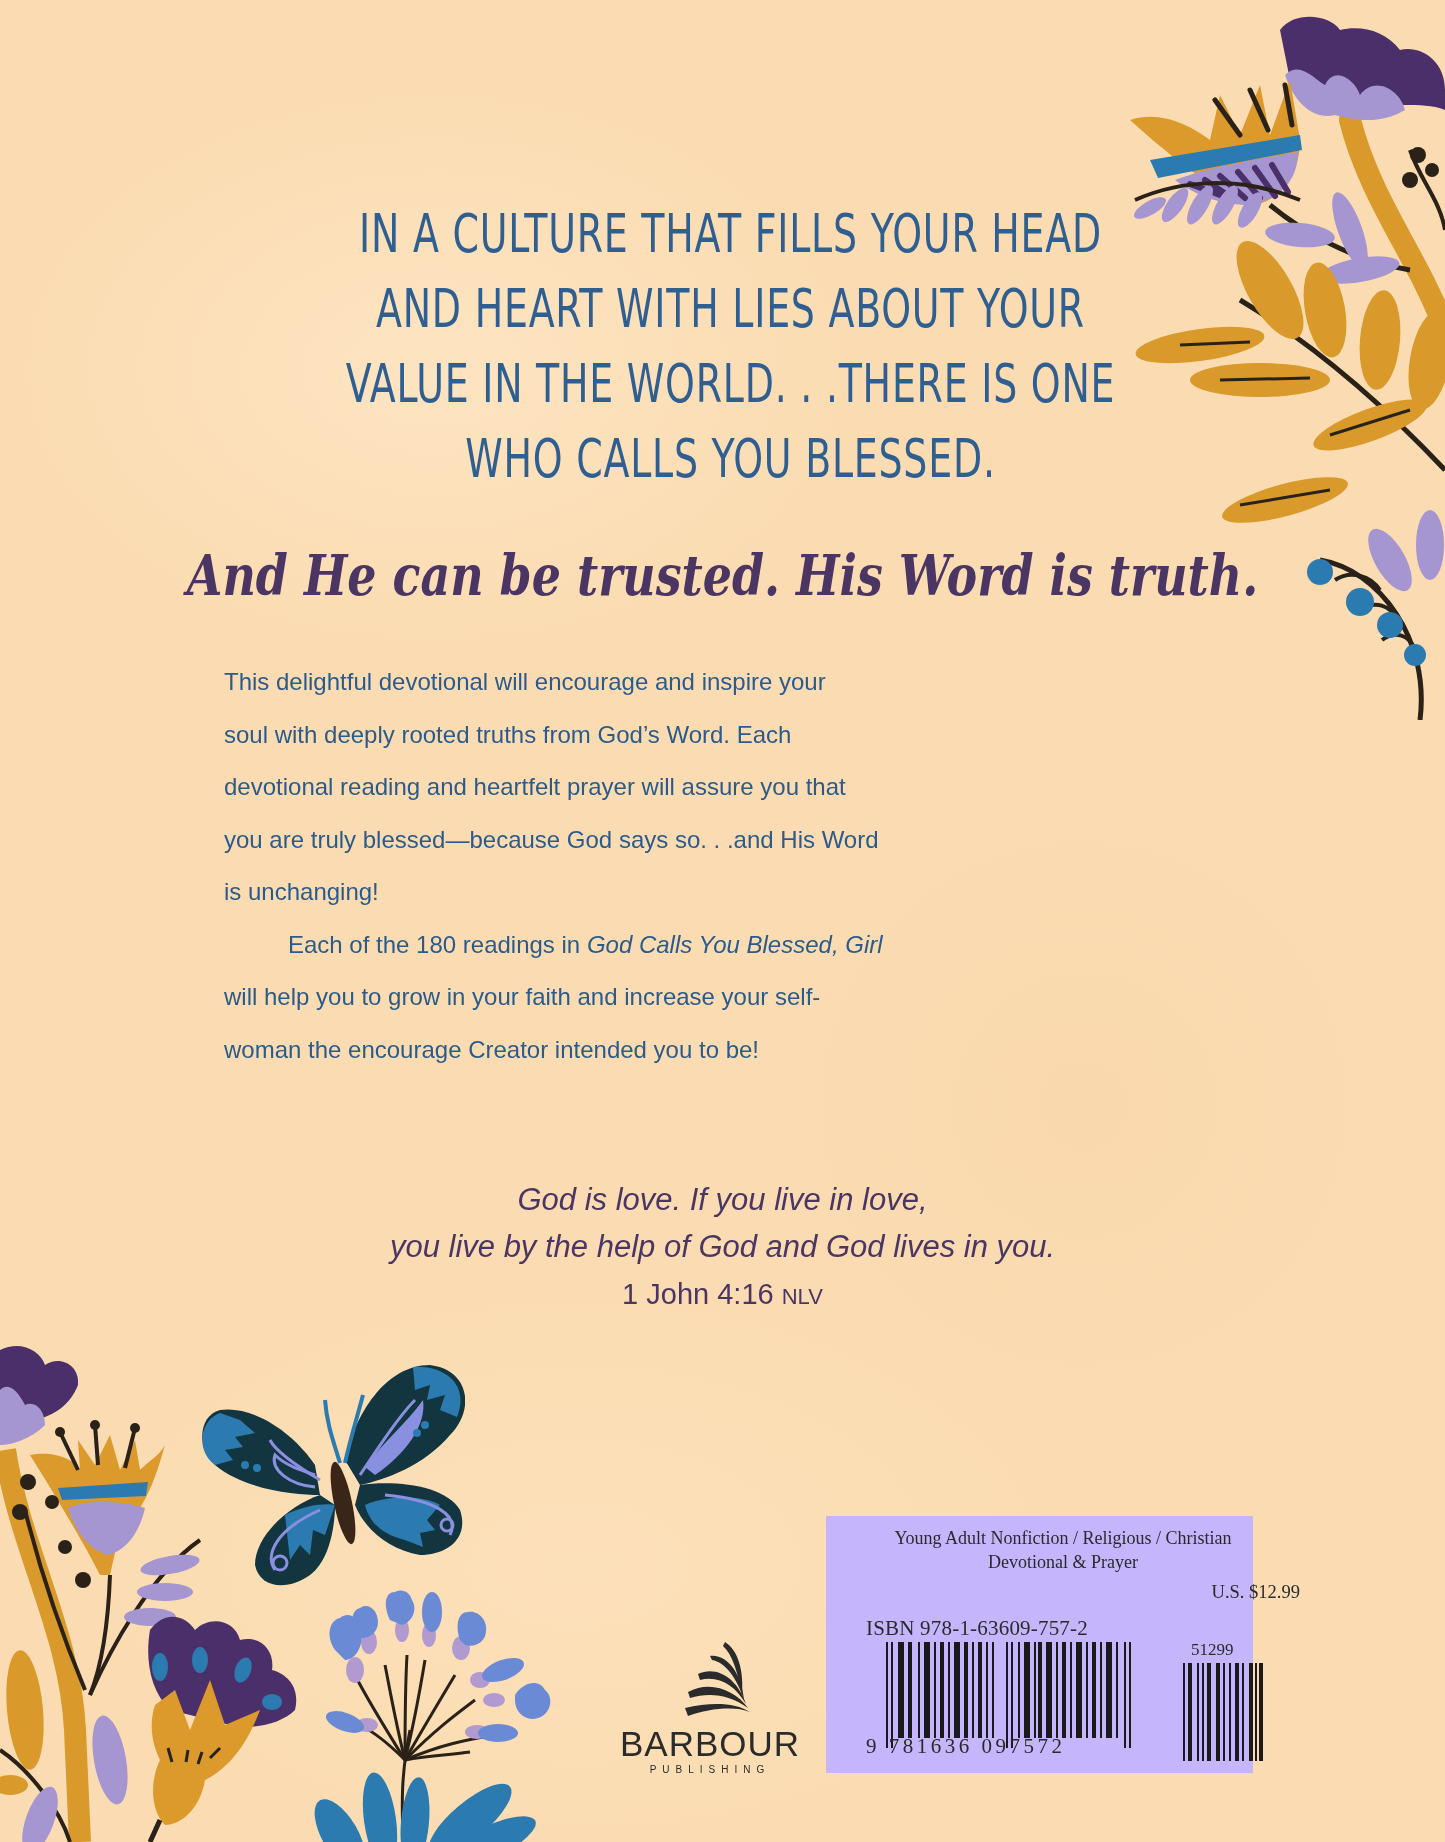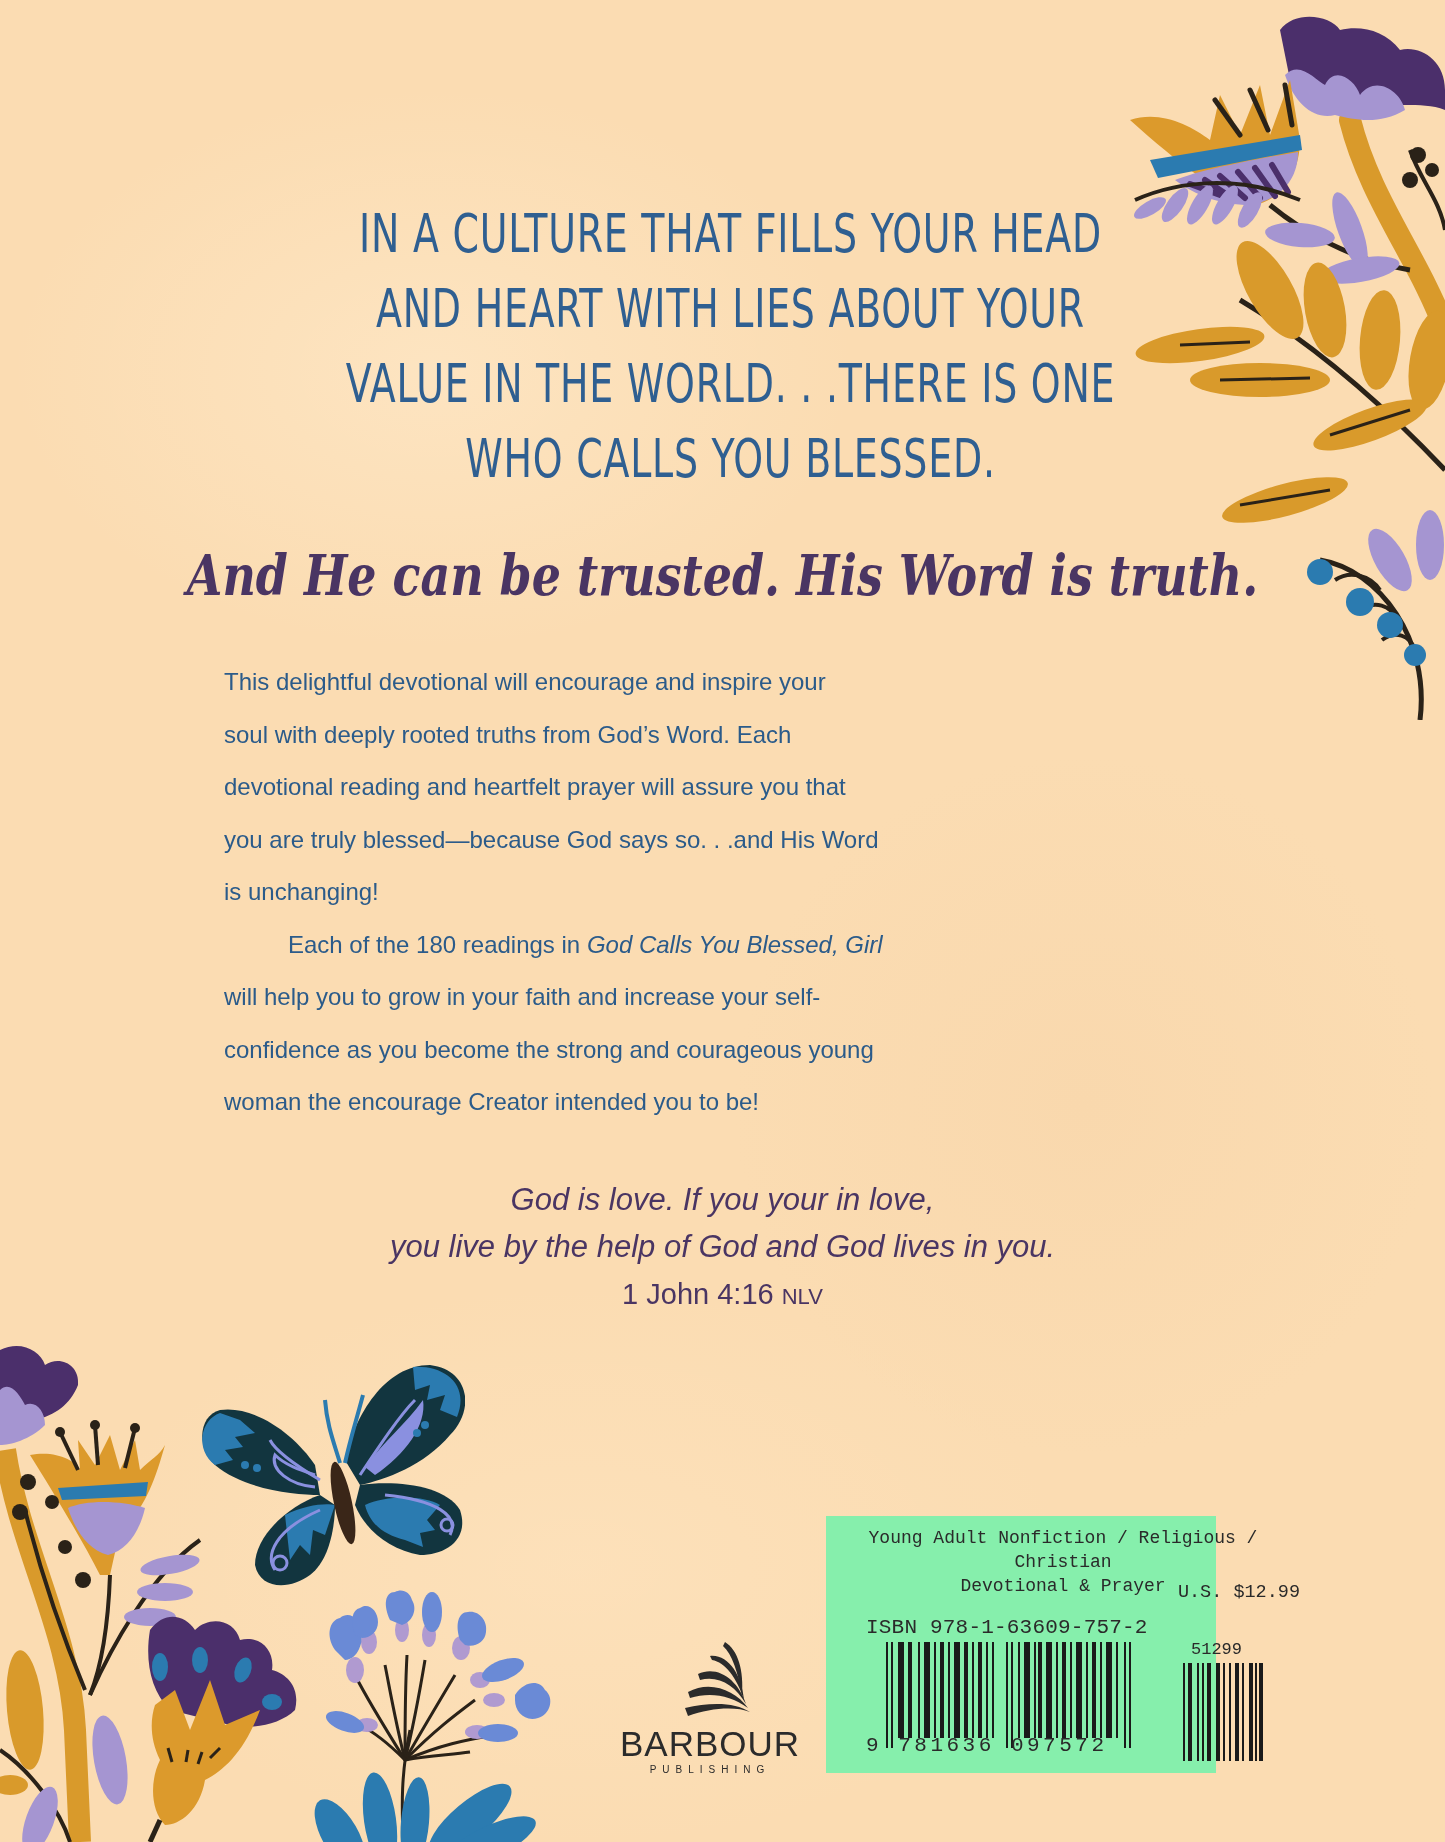--- a/index.html
+++ b/index.html
@@ -60,22 +60,22 @@
   }
   .quote .ln { display: block; }
   .reference {
     left: 0; width: 1445px; top: 1278px; text-align: center;
     color: #4a3563; font-family: "Liberation Sans", sans-serif; font-size: 29px;
   }
   .reference .sc { font-size: 22px; }
 
   
   .barcode-box {
-    left: 826px; top: 1516px; width: 390px; height: 257px; background: #86efac;
-    color: #2a2a2a; font-family: Liberation Mono, monospace;
+    left: 826px; top: 1516px; width: 427px; height: 257px; background: #c4b5fd;
+    color: #2a2a2a; font-family: Liberation Serif, serif;
   }
   .barcode-box .cat { position: absolute; left: 0; width: 474px; top: 10px; text-align: center; font-size: 18px; line-height: 24px; }
   .barcode-box .price { position: absolute; left: 0; width: 474px; top: 66px; text-align: right; font-size: 18.5px; }
   .barcode-box .isbn { position: absolute; left: 40px; top: 100px; font-size: 21px; letter-spacing: 0.2px; }
   .barcode-box .price-code { position: absolute; left: 365px; top: 124px; font-size: 17px; }
   .barcode-box .digits { position: absolute; left: 40px; top: 218px; font-size: 21px; letter-spacing: 3.5px; white-space: pre; }
   .barcode-box svg { position: absolute; }
 
   
   .logo { left: 620px; top: 1640px; width: 180px; height: 140px; }
@@ -273,27 +273,26 @@
   <p>
     <span class="ln">This delightful devotional will encourage and inspire your</span>
     <span class="ln">soul with deeply rooted truths from God’s Word. Each</span>
     <span class="ln">devotional reading and heartfelt prayer will assure you that</span>
     <span class="ln">you are truly blessed—because God says so. . .and His Word</span>
     <span class="ln">is unchanging!</span>
   </p>
   <p>
     <span class="ln" style="padding-left:64px"><span>Each of the 180 readings in </span><em>God Calls You Blessed, Girl</em></span>
     <span class="ln">will help you to grow in your faith and increase your self-</span>
-    <span class="ln">confidence as you become the strong and courageous young</span>
     <span class="ln">woman the encourage Creator intended you to be!</span>
   </p>
 </div>
 
 <div class="abs quote">
-  <span class="ln">God is love. If you your in love,</span>
+  <span class="ln">God is love. If you live in love,</span>
   <span class="ln">you live by the help of God and God lives in you.</span>
 </div>
 <div class="abs reference">
   <span>1 John 4:16</span>
   <span class="sc">NLV</span>
 </div>
 
 <div class="abs logo">
   <svg style="position:absolute; left:60px; top:0px;" width="75" height="78" viewBox="0 0 75 78">
     <path d="M5 68 C 30 62, 55 62, 70 72 C 55 66, 30 68, 8 76 Z" fill="#2b2b2b"></path>

